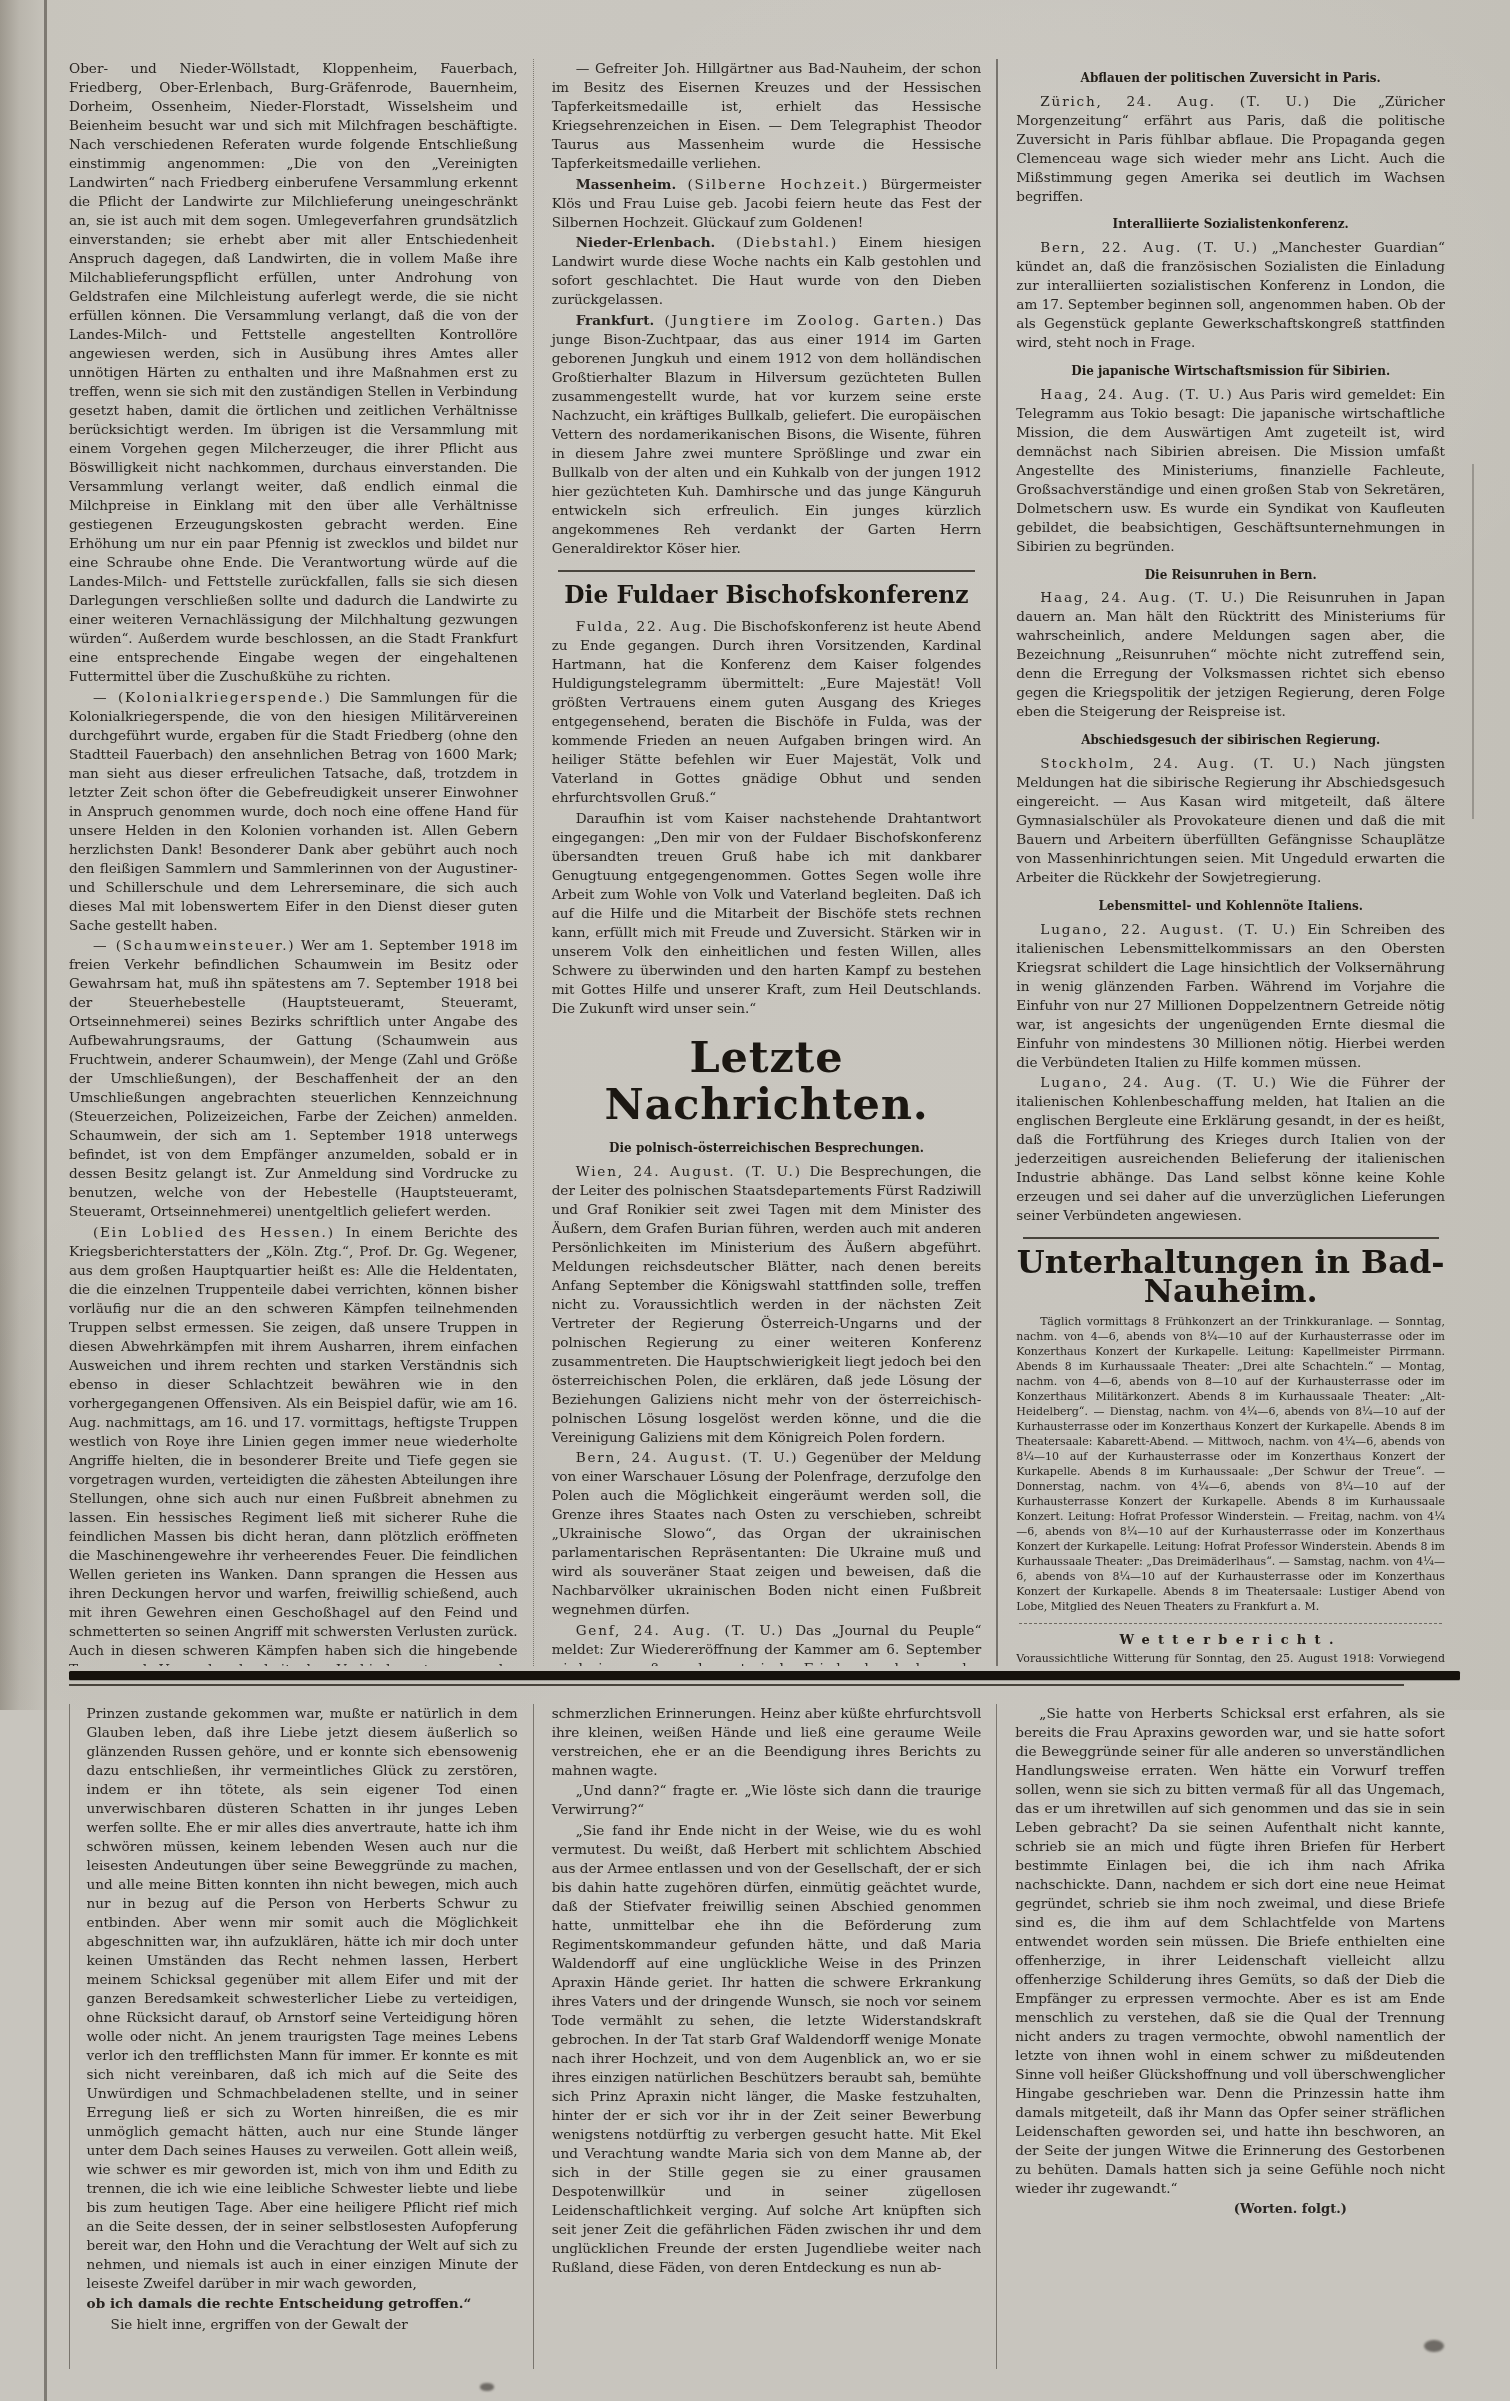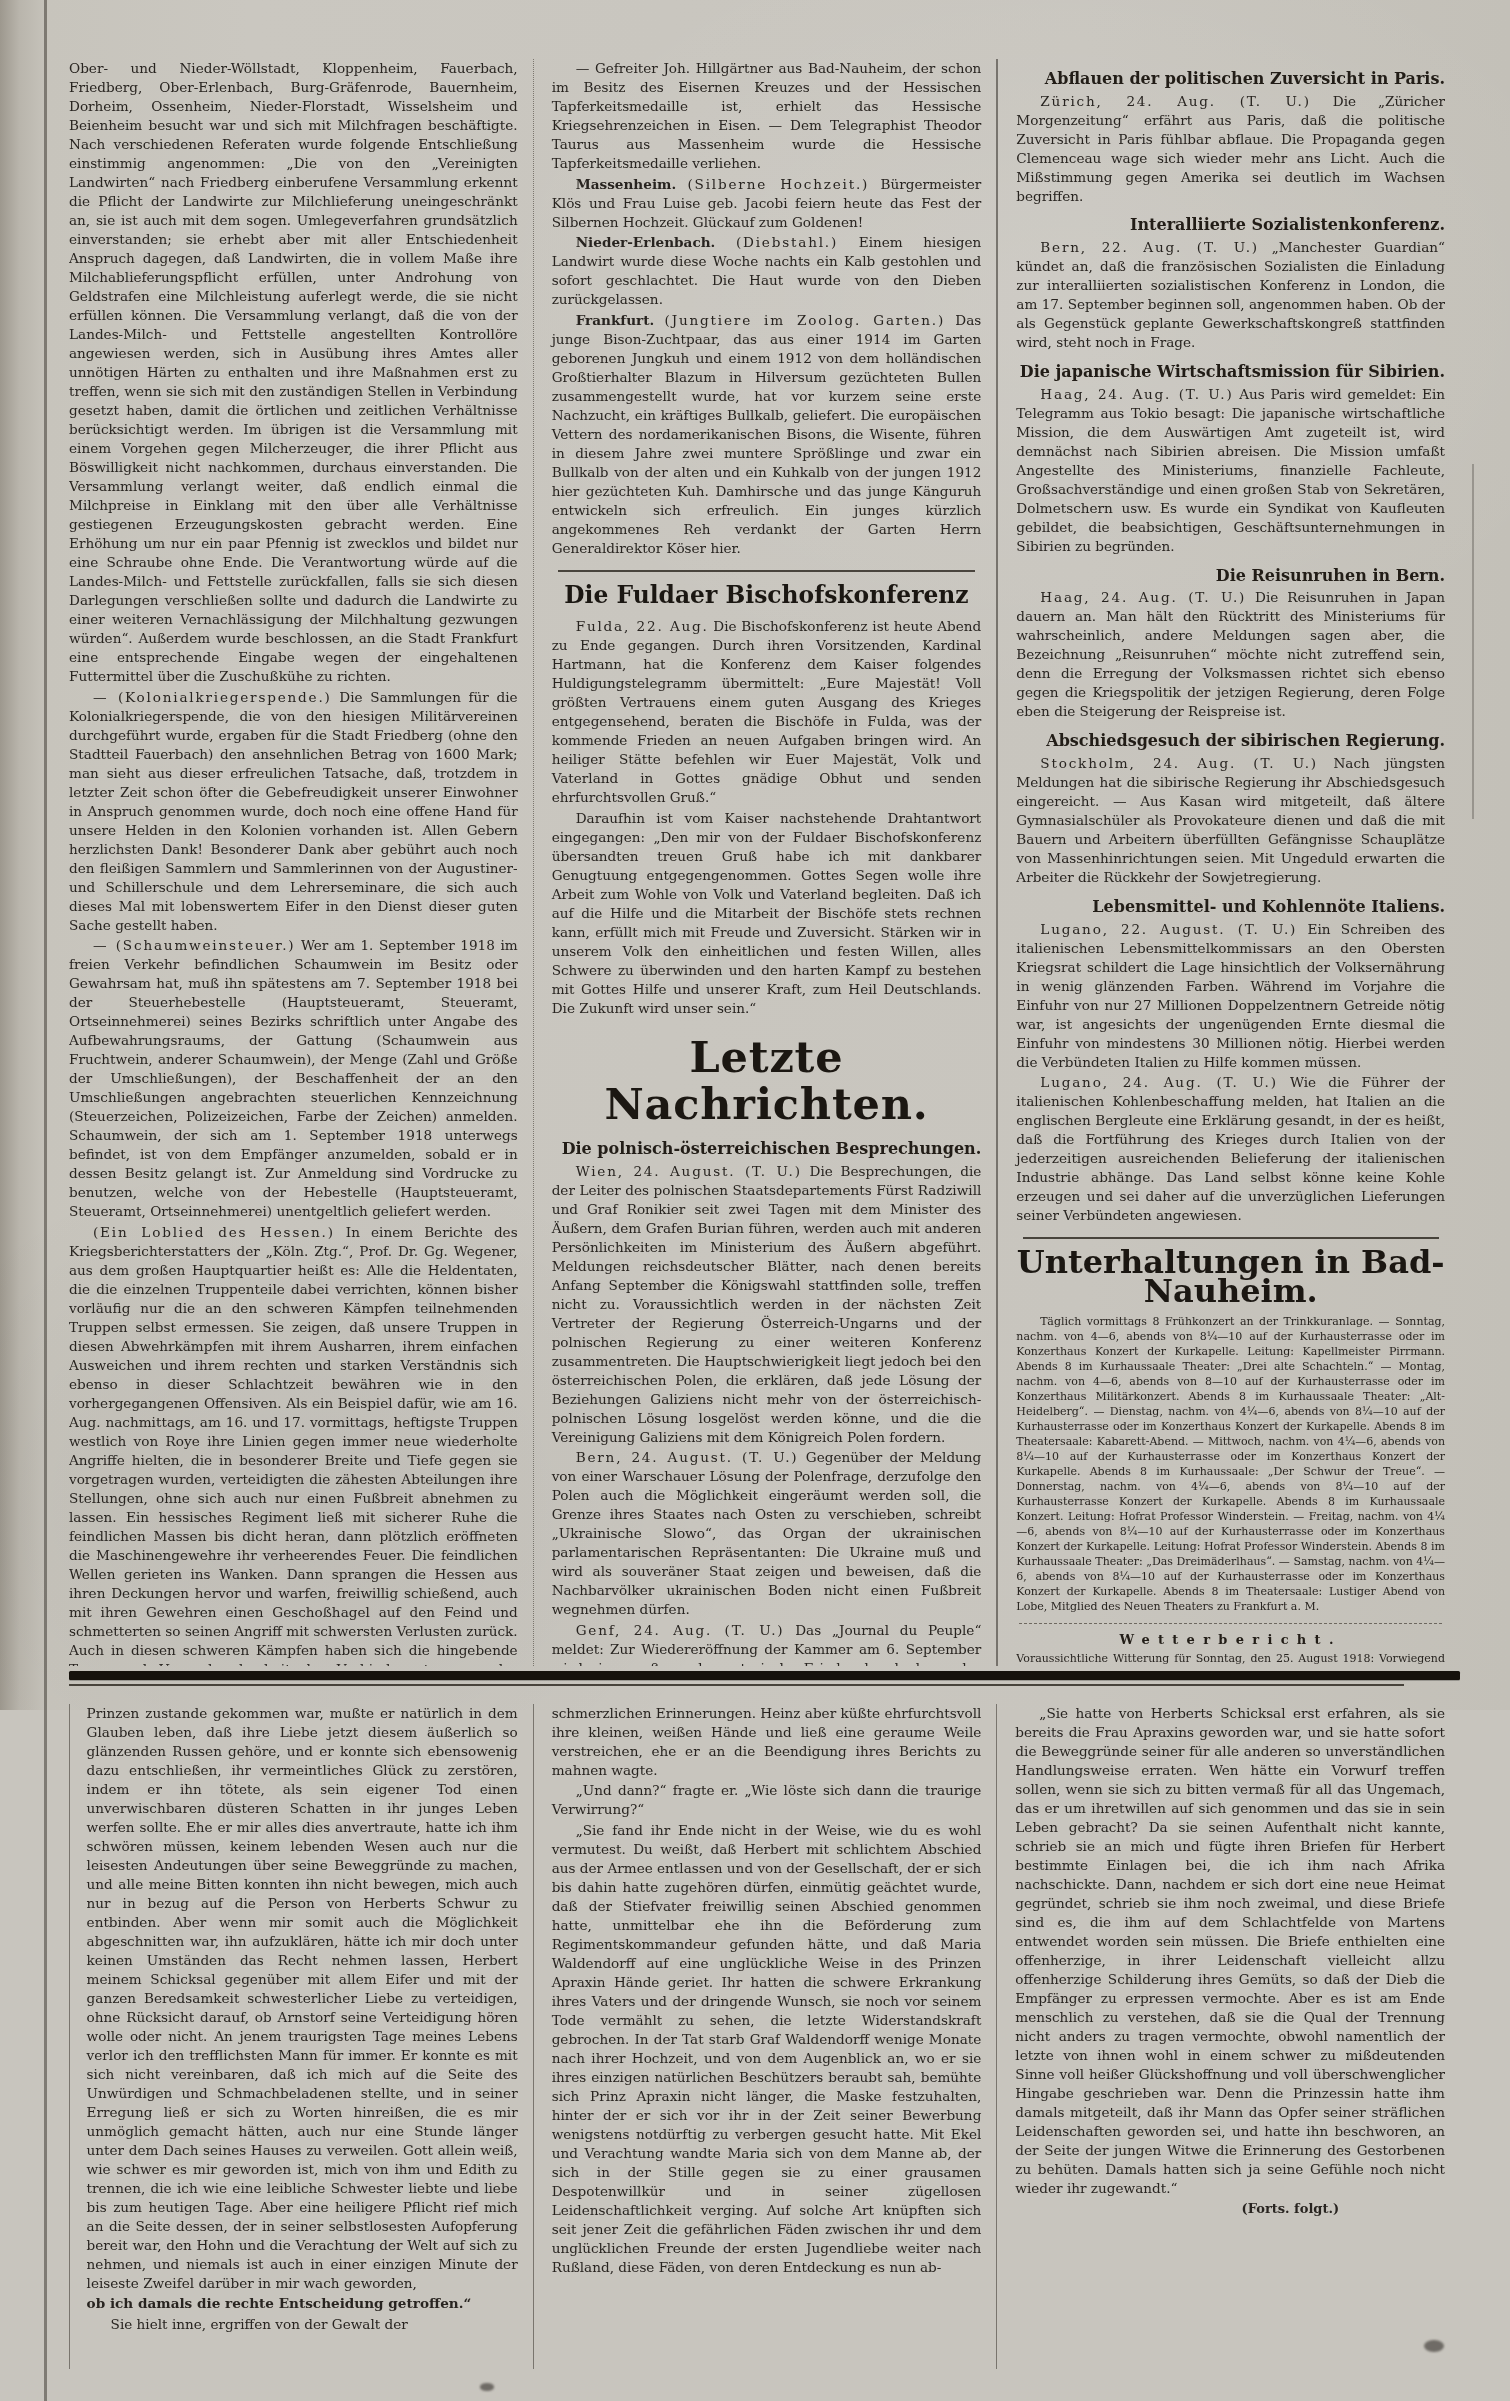--- a/index.html
+++ b/index.html
@@ -33,21 +33,21 @@
 
   .para{margin:0 0 1.5px 0;text-align:justify;font-size:13.6px;line-height:19px;text-indent:24px;}
   .para.ni{text-indent:0;}
   .para.small{font-size:11px;line-height:15px;}
   .para.bold-text{font-weight:bold;}
   .place{font-weight:bold;}
   .lead{letter-spacing:1.8px;}
 
   .head-xl{font-weight:bold;text-align:center;font-size:43px;line-height:47px;margin:16.6px 0 10.6px;color:#1b1712;letter-spacing:0.8px;}
   .head-lg{font-weight:bold;text-align:center;font-size:23.4px;line-height:29px;margin:4.5px 0 7.6px;color:#1b1712;}
-  .head-md{font-weight:bold;text-align:right;font-size:16px;line-height:19px;margin:9.8px 0 3.8px;color:#221d17;}
+  .head-md{font-weight:bold;text-align:center;font-size:12px;line-height:19px;margin:9.8px 0 3.8px;color:#221d17;}
   .head-sp{font-weight:bold;text-align:center;font-size:13px;letter-spacing:8.3px;margin:7.6px 0 4.5px;color:#221d17;}
   .rule{height:2.3px;width:97%;margin:12px auto 9px;background:rgba(40,35,28,.8);}
   .rule-dashed{border:none;border-top:1.5px dashed rgba(62,56,46,.65);margin:9px 3px 6px;}
   .sig{margin:3px 0 0;text-align:center;padding-left:28%;font-weight:bold;font-size:13px;}
 
   .section-divider{margin:4.5px 0 18px;}
   .section-divider .bar{height:9.8px;background:#16120c;border-radius:1.5px;box-shadow:0 0.8px 0 rgba(0,0,0,.3);}
   .section-divider .line{height:1.5px;background:rgba(40,35,28,.8);margin-top:3.8px;width:96%;}
 </style>
 </head>
@@ -115,17 +115,17 @@
         <p class="para ni bold-text"><span>ob ich damals die rechte Entscheidung getroffen.“</span></p>
         <p class="para"><span>Sie hielt inne, ergriffen von der Gewalt der</span></p>
       </div>
     <div class="col c2" id="bot-col-1">
         <p class="para ni"><span>schmerzlichen Erinnerungen. Heinz aber küßte ehrfurchtsvoll ihre kleinen, weißen Hände und ließ eine geraume Weile verstreichen, ehe er an die Beendigung ihres Berichts zu mahnen wagte.</span></p>
         <p class="para"><span>„Und dann?“ fragte er. „Wie löste sich dann die traurige Verwirrung?“</span></p>
         <p class="para"><span>„Sie fand ihr Ende nicht in der Weise, wie du es wohl vermutest. Du weißt, daß Herbert mit schlichtem Abschied aus der Armee entlassen und von der Gesellschaft, der er sich bis dahin hatte zugehören dürfen, einmütig geächtet wurde, daß der Stiefvater freiwillig seinen Abschied genommen hatte, unmittelbar ehe ihn die Beförderung zum Regimentskommandeur gefunden hätte, und daß Maria Waldendorff auf eine unglückliche Weise in des Prinzen Apraxin Hände geriet. Ihr hatten die schwere Erkrankung ihres Vaters und der dringende Wunsch, sie noch vor seinem Tode vermählt zu sehen, die letzte Widerstandskraft gebrochen. In der Tat starb Graf Waldendorff wenige Monate nach ihrer Hochzeit, und von dem Augenblick an, wo er sie ihres einzigen natürlichen Beschützers beraubt sah, bemühte sich Prinz Apraxin nicht länger, die Maske festzuhalten, hinter der er sich vor ihr in der Zeit seiner Bewerbung wenigstens notdürftig zu verbergen gesucht hatte. Mit Ekel und Verachtung wandte Maria sich von dem Manne ab, der sich in der Stille gegen sie zu einer grausamen Despotenwillkür und in seiner zügellosen Leidenschaftlichkeit verging. Auf solche Art knüpften sich seit jener Zeit die gefährlichen Fäden zwischen ihr und dem unglücklichen Freunde der ersten Jugendliebe weiter nach Rußland, diese Fäden, von deren Entdeckung es nun ab-</span></p>
       </div>
     <div class="col c3" id="bot-col-2">
         <p class="para"><span>„Sie hatte von Herberts Schicksal erst erfahren, als sie bereits die Frau Apraxins geworden war, und sie hatte sofort die Beweggründe seiner für alle anderen so unverständlichen Handlungsweise erraten. Wen hätte ein Vorwurf treffen sollen, wenn sie sich zu bitten vermaß für all das Ungemach, das er um ihretwillen auf sich genommen und das sie in sein Leben gebracht? Da sie seinen Aufenthalt nicht kannte, schrieb sie an mich und fügte ihren Briefen für Herbert bestimmte Einlagen bei, die ich ihm nach Afrika nachschickte. Dann, nachdem er sich dort eine neue Heimat gegründet, schrieb sie ihm noch zweimal, und diese Briefe sind es, die ihm auf dem Schlachtfelde von Martens entwendet worden sein müssen. Die Briefe enthielten eine offenherzige, in ihrer Leidenschaft vielleicht allzu offenherzige Schilderung ihres Gemüts, so daß der Dieb die Empfänger zu erpressen vermochte. Aber es ist am Ende menschlich zu verstehen, daß sie die Qual der Trennung nicht anders zu tragen vermochte, obwohl namentlich der letzte von ihnen wohl in einem schwer zu mißdeutenden Sinne voll heißer Glückshoffnung und voll überschwenglicher Hingabe geschrieben war. Denn die Prinzessin hatte ihm damals mitgeteilt, daß ihr Mann das Opfer seiner sträflichen Leidenschaften geworden sei, und hatte ihn beschworen, an der Seite der jungen Witwe die Erinnerung des Gestorbenen zu behüten. Damals hatten sich ja seine Gefühle noch nicht wieder ihr zugewandt.“</span></p>
-        <p class="sig"><span>(Forts. folgt.)</span></p>
+        <p class="sig"><span>(Worten. folgt.)</span></p>
       </div>
   </div>
 </div>
 
 
 </body></html>

